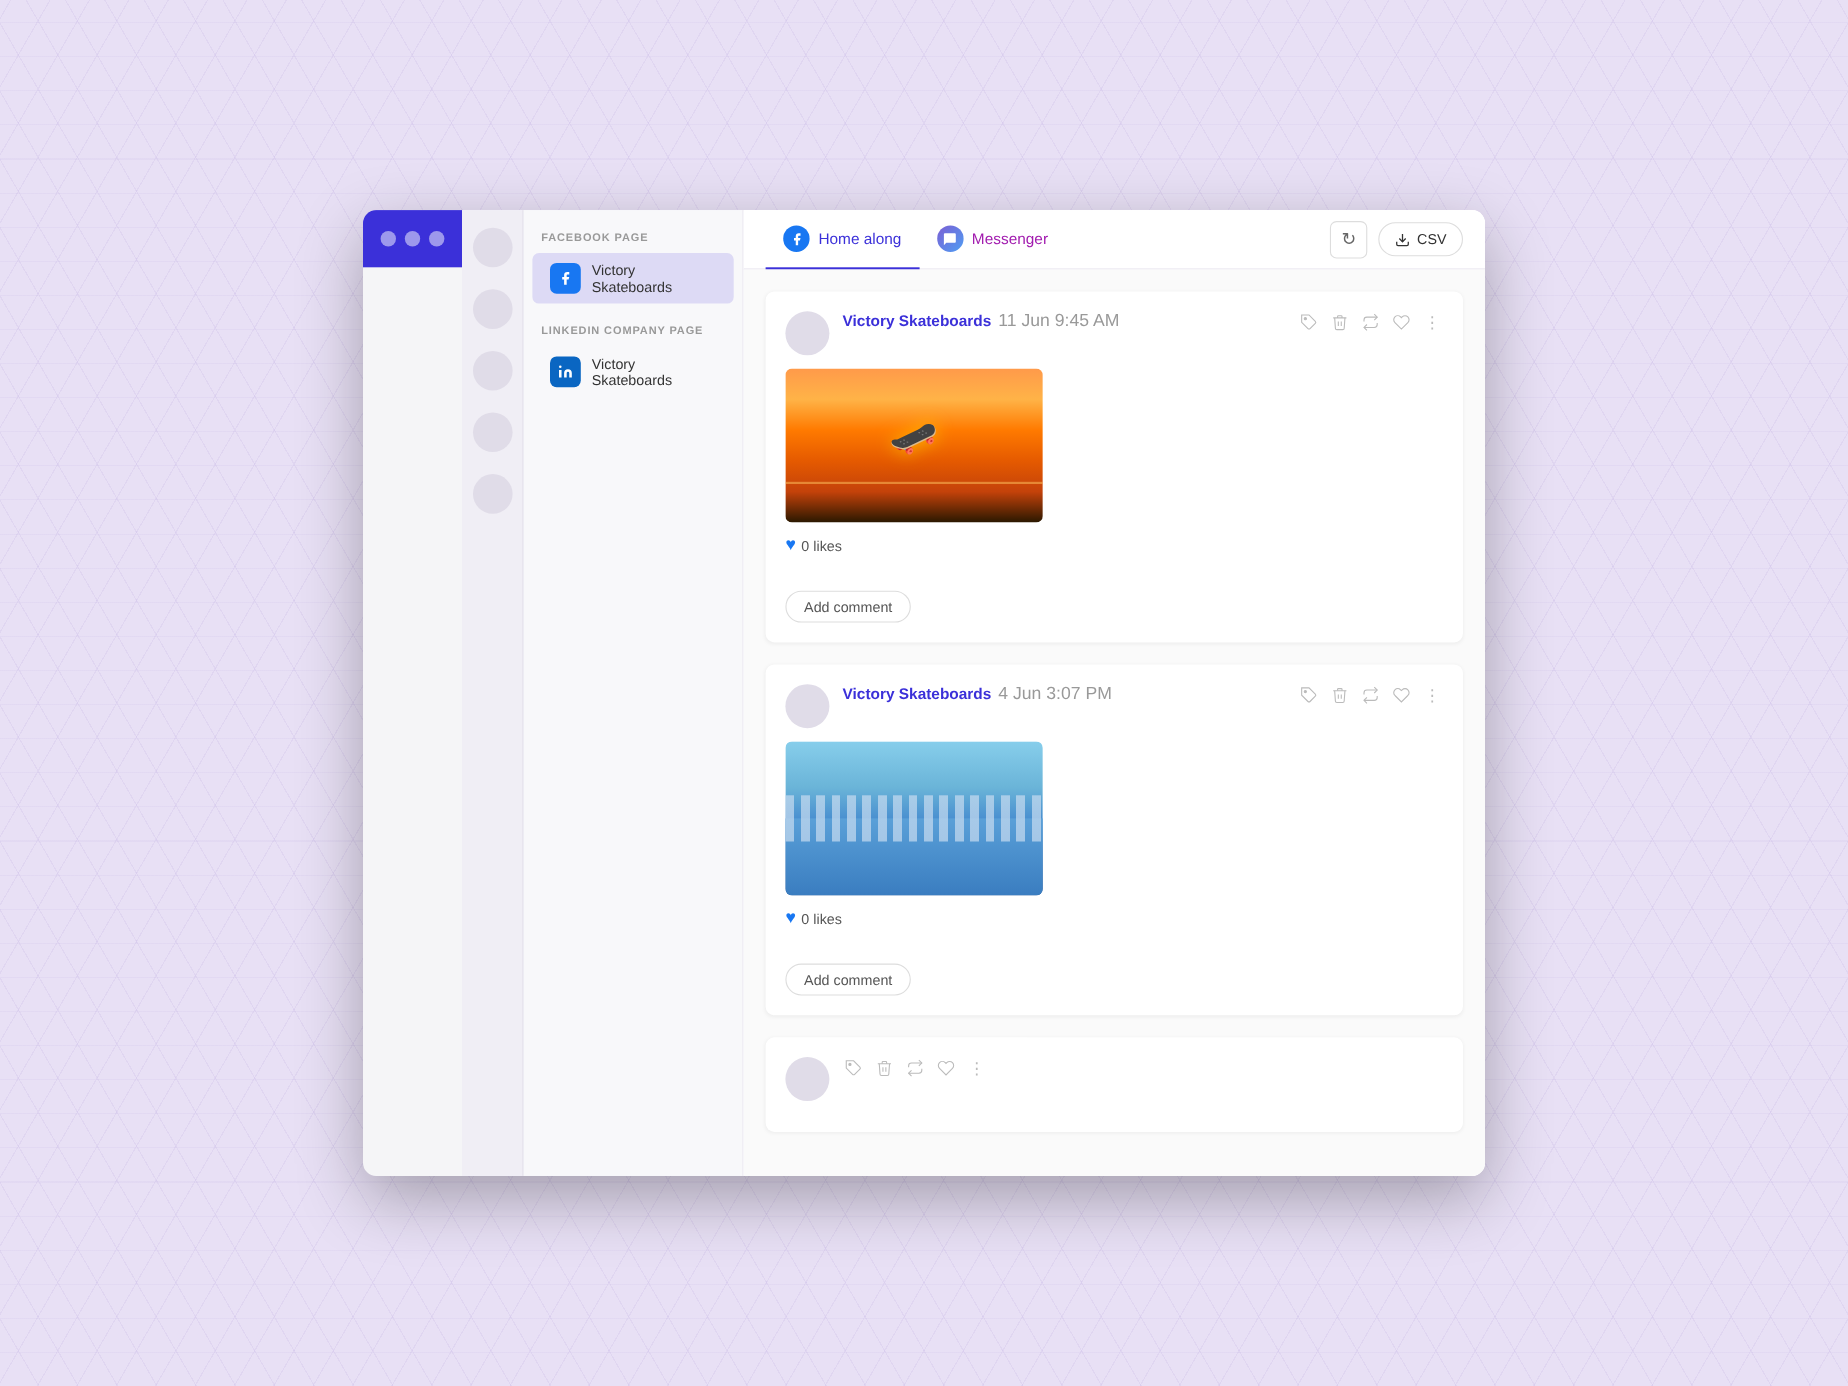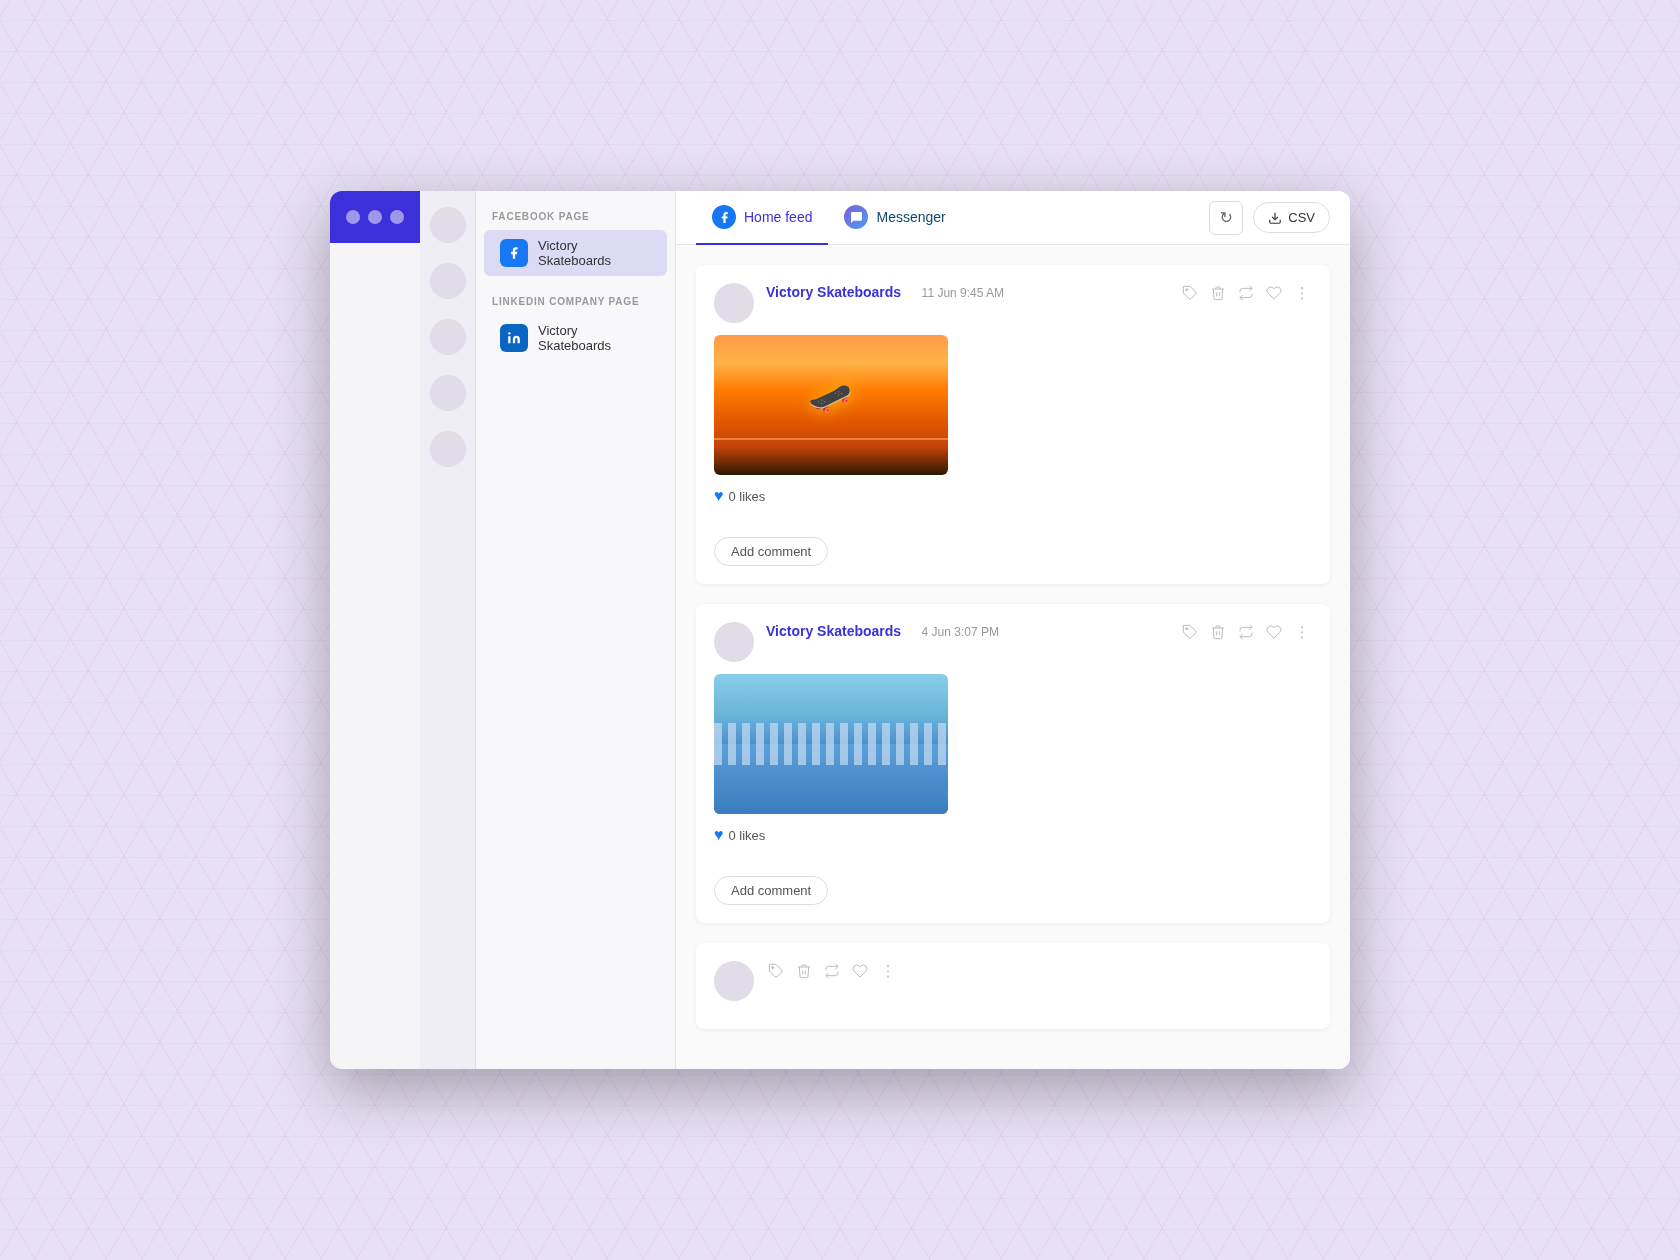--- a/index.html
+++ b/index.html
@@ -178,21 +178,21 @@
 
     .tab {
       display: flex;
       align-items: center;
       gap: 8px;
       padding: 14px 16px;
       cursor: pointer;
       border-bottom: 2px solid transparent;
       font-size: 14px;
       font-weight: 500;
-      color: #0c4a6e;
+      color: #a21caf;
       margin-bottom: -1px;
     }
 
     .tab.active {
       color: #3b30d9;
       border-bottom-color: #3b30d9;
     }
 
     .tab-icon {
       width: 24px;
@@ -278,23 +278,23 @@
     }
 
     .post-author {
       font-size: 14px;
       font-weight: 700;
       color: #3b30d9;
       display: inline;
     }
 
     .post-time {
-      font-size: 12px;
+      font-size: 16px;
       color: #999;
-      margin-left: 16px;
+      margin-left: 2px;
     }
 
     .post-text {
       font-size: 13px;
       color: #444;
       margin-top: 3px;
       line-height: 1.5;
     }
 
     .post-link {
@@ -484,21 +484,21 @@
 
     <div class="content-area">
 
       <div class="tabs-header">
         <div class="tab active">
           <div class="tab-icon facebook-tab">
             <svg width="13" height="13" viewBox="0 0 24 24" fill="white">
               <path d="M18 2h-3a5 5 0 00-5 5v3H7v4h3v8h4v-8h3l1-4h-4V7a1 1 0 011-1h3z"></path>
             </svg>
           </div>
-          <span>Home feed</span>
+          <span>Home along</span>
         </div>
         <div class="tab">
           <div class="tab-icon messenger-tab">
             <svg width="13" height="13" viewBox="0 0 24 24" fill="white">
               <path d="M20 2H4c-1.1 0-2 .9-2 2v18l4-4h14c1.1 0 2-.9 2-2V4c0-1.1-.9-2-2-2z"></path>
               <path d="M8 12l2-3 2 2 2-2 2 3" stroke="white" stroke-width="1.5" fill="none"></path>
             </svg>
           </div>
           <span>Messenger</span>
         </div>

